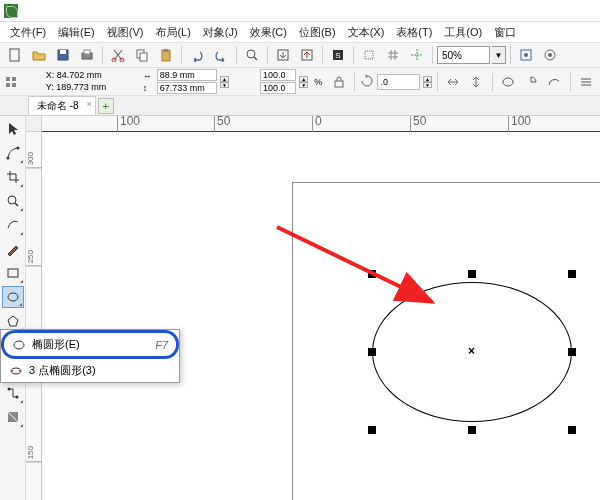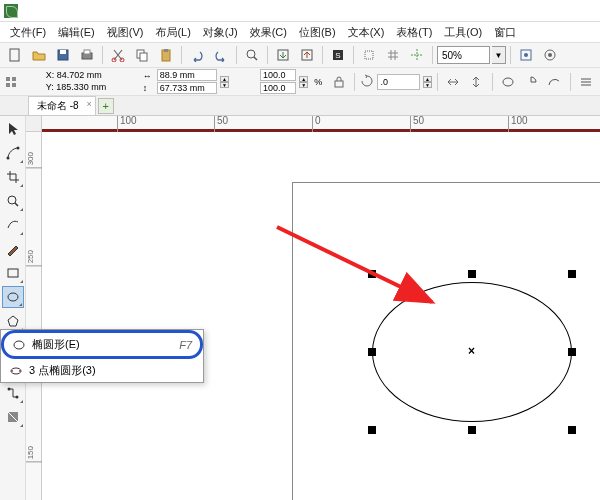--- a/index.html
+++ b/index.html
@@ -34,36 +34,36 @@
 .doctab .close { position: absolute; right: 3px; top: 2px; font-size: 9px; color: #888; }
 .addtab { width: 16px; height: 16px; background: #e8f0e0; border: 1px solid #bbb; margin-left: 2px; display: flex; align-items: center; justify-content: center; color: #3a7a3a; font-size: 11px; }
 
 .workarea { position: relative; height: 384px; display: flex; }
 .toolbox { width: 26px; background: #f5f5f5; border-right: 1px solid #ddd; display: flex; flex-direction: column; align-items: center; padding-top: 2px; gap: 2px; }
 .tool { width: 22px; height: 22px; display: flex; align-items: center; justify-content: center; cursor: pointer; position: relative; }
 .tool.active { background: #c8dcf0; border: 1px solid #6699cc; }
 .tool-fly { position: absolute; bottom: 1px; right: 1px; width: 0; height: 0; border-left: 3px solid transparent; border-bottom: 3px solid #666; }
 
 .canvas-area { flex: 1; position: relative; background: #fff; }
-.hruler { position: absolute; top: 0; left: 16px; right: 0; height: 16px; background: #f8f8f8; border-bottom: 3px solid #7f1d1d; font-size: 10px; color: #666; }
+.hruler { position: absolute; top: 0; left: 16px; right: 0; height: 16px; background: #f8f8f8; border-bottom: 1px solid #7f1d1d; font-size: 12px; color: #666; }
 .hruler-tick { position: absolute; top: 0; border-left: 1px solid #999; height: 16px; padding-left: 2px; line-height: 10px; }
 .vruler { position: absolute; top: 16px; left: 0; bottom: 0; width: 16px; background: #f8f8f8; border-right: 1px solid #ccc; font-size: 8px; color: #666; }
 .vruler-tick { position: absolute; left: 0; border-top: 1px solid #999; width: 16px; writing-mode: vertical-rl; transform: rotate(180deg); padding-top: 2px; }
 .ruler-corner { position: absolute; top: 0; left: 0; width: 16px; height: 16px; background: #f0f0f0; border-right: 1px solid #ccc; border-bottom: 1px solid #ccc; }
 
 .canvas { position: absolute; top: 16px; left: 16px; right: 0; bottom: 0; background: #fff; overflow: hidden; }
 .page { position: absolute; top: 50px; left: 250px; width: 350px; height: 450px; background: #fff; border: 1px solid #888; box-shadow: 3px 3px 0 rgba(0,0,0,0.15); }
 
 .ellipse { position: absolute; top: 150px; left: 330px; width: 200px; height: 140px; border: 1px solid #000; border-radius: 50%; }
 .sel-handle { position: absolute; width: 8px; height: 8px; background: #000; }
 .sel-center { position: absolute; font-size: 12px; color: #000; font-weight: bold; }
 
 .arrow { position: absolute; top: 90px; left: 230px; pointer-events: none; }
 
-.flyout { position: absolute; top: 329px; left: 0; width: 204px; background: #fff; border: 1px solid #999; box-shadow: 2px 2px 6px rgba(0,0,0,0.2); z-index: 10; }
+.flyout { position: absolute; top: 329px; left: 0; width: 180px; background: #fff; border: 1px solid #999; box-shadow: 2px 2px 6px rgba(0,0,0,0.2); z-index: 10; }
 .flyout-item { display: flex; align-items: center; padding: 4px 8px; gap: 6px; font-size: 11px; border-radius: 10px; }
 .flyout-item.hl { border: 3px solid #2255cc; border-radius: 14px; }
 .flyout-icon { width: 14px; height: 14px; display: flex; align-items: center; justify-content: center; }
 .flyout-label { flex: 1; }
 .flyout-key { color: #666; font-style: italic; }
 </style>
 </head>
 <body>
 
 <div class="titlebar">
@@ -206,21 +206,21 @@
         <rect x="7" y="1" width="4" height="4" fill="#888"></rect>
         <rect x="1" y="7" width="4" height="4" fill="#888"></rect>
         <rect x="7" y="7" width="4" height="4" fill="#888"></rect>
       </svg>
     </div>
   <div class="coord-group">
     <div class="coord-row">
         <span class="coord-val">X: 84.702 mm</span>
       </div>
     <div class="coord-row">
-        <span class="coord-val">Y: 185.330 mm</span>
+        <span class="coord-val">Y: 189.773 mm</span>
       </div>
   </div>
   <div class="dim-group">
     <div class="coord-row">
         <span style="width:12px">↔</span>
         <input class="dim-input" value="88.9 mm" style="">
       </div>
     <div class="coord-row">
         <span style="width:12px">↕</span>
         <input class="dim-input" value="67.733 mm" style="">

